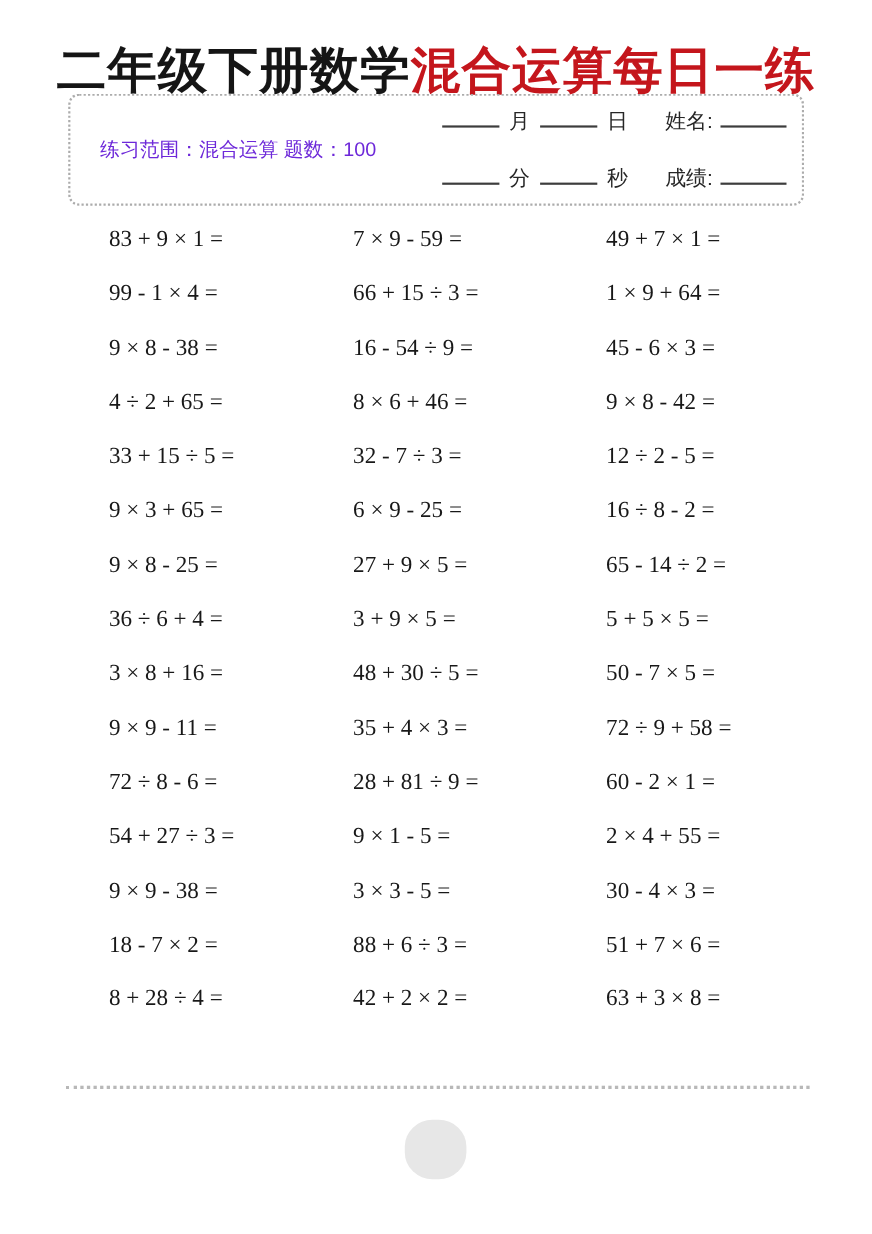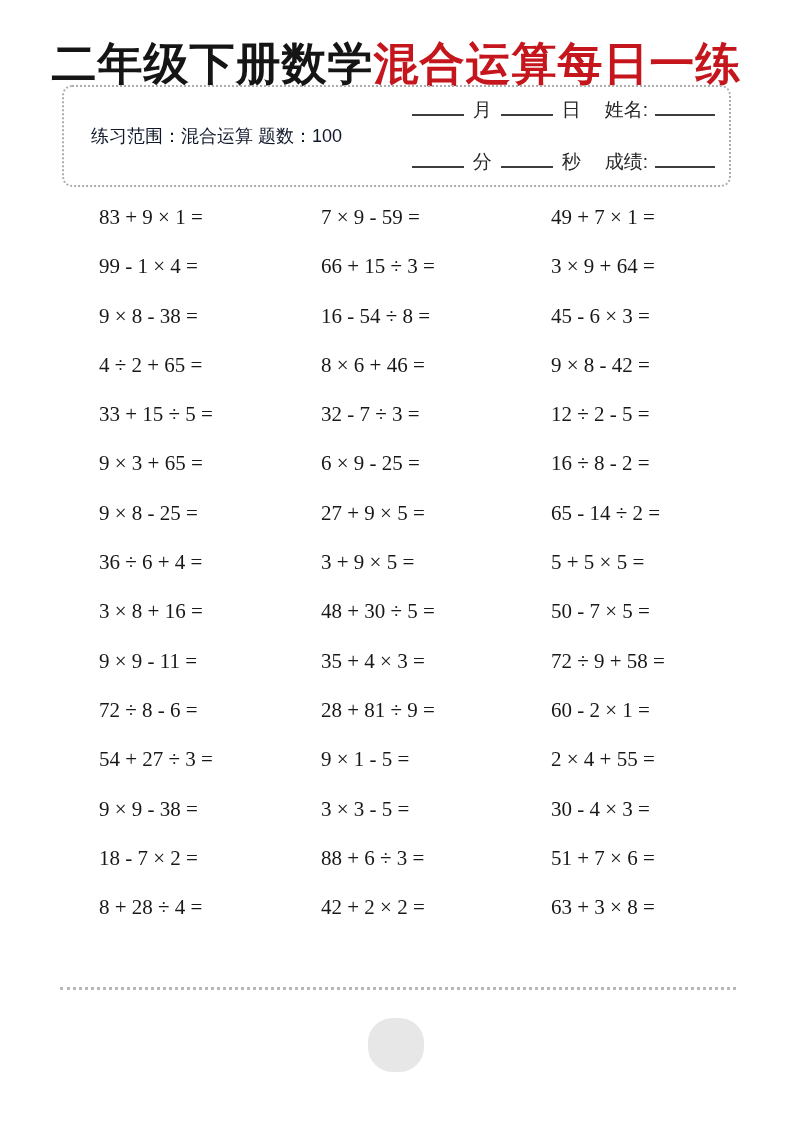--- a/index.html
+++ b/index.html
@@ -42,21 +42,21 @@
     border: 2px dotted #acacac;
     border-radius: 10px;
     box-sizing: border-box;
   }
   .scope-label {
     position: absolute;
     left: 27px;
     top: 50%;
     transform: translateY(-50%);
     font-size: 18px;
-    color: #0f172a;
+    color: #6d28d9;
     white-space: nowrap;
   }
   .fields {
     position: absolute;
     right: 12px;
     top: 0;
     height: 100%;
     display: flex;
     flex-direction: column;
     justify-content: center;
@@ -71,21 +71,21 @@
   }
   .blank {
     display: inline-block;
     width: 52px;
     height: 15px;
     border-bottom: 2px solid #3d3d3d;
     margin: 0 7px;
   }
   .blank.wide { width: 60px; margin-right: 2px; }
   .unit-label { margin: 0 2px; }
-  .name-label { margin-left: 22px; }
+  .name-label { margin-left: 32px; }
 
   
   .problems {
     position: absolute;
     left: 88px;
     top: 204px;
     width: 660px;
     display: grid;
     grid-template-columns: 222px 230px 1fr;
     grid-auto-rows: 49.3px;
@@ -145,23 +145,23 @@
       </div>
     </div>
   </div>
 
   <div class="problems">
       <div class="problem">83 + 9 × 1 =</div>
       <div class="problem">7 × 9 - 59 =</div>
       <div class="problem">49 + 7 × 1 =</div>
       <div class="problem">99 - 1 × 4 =</div>
       <div class="problem">66 + 15 ÷ 3 =</div>
-      <div class="problem">3 × 9 + 64 =</div>
+      <div class="problem">1 × 9 + 64 =</div>
       <div class="problem">9 × 8 - 38 =</div>
-      <div class="problem">16 - 54 ÷ 8 =</div>
+      <div class="problem">16 - 54 ÷ 9 =</div>
       <div class="problem">45 - 6 × 3 =</div>
       <div class="problem">4 ÷ 2 + 65 =</div>
       <div class="problem">8 × 6 + 46 =</div>
       <div class="problem">9 × 8 - 42 =</div>
       <div class="problem">33 + 15 ÷ 5 =</div>
       <div class="problem">32 - 7 ÷ 3 =</div>
       <div class="problem">12 ÷ 2 - 5 =</div>
       <div class="problem">9 × 3 + 65 =</div>
       <div class="problem">6 × 9 - 25 =</div>
       <div class="problem">16 ÷ 8 - 2 =</div>

